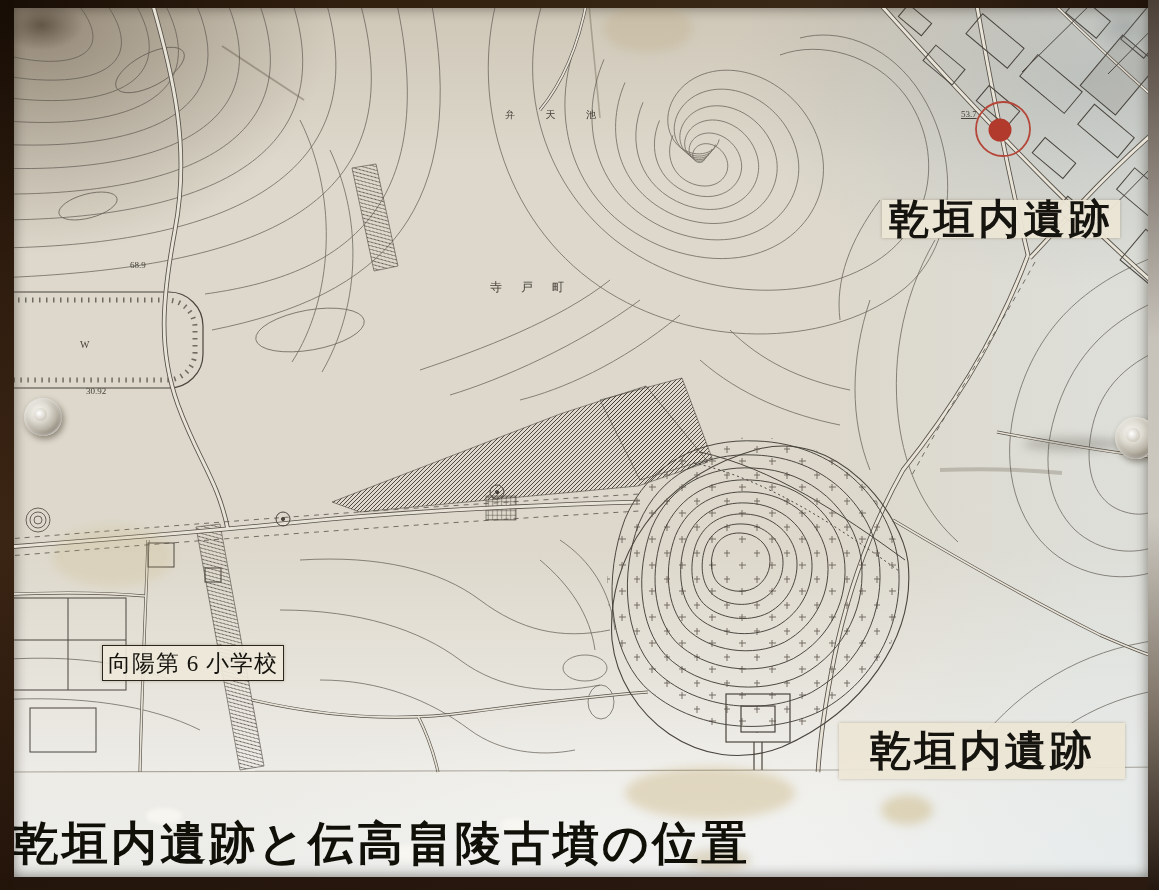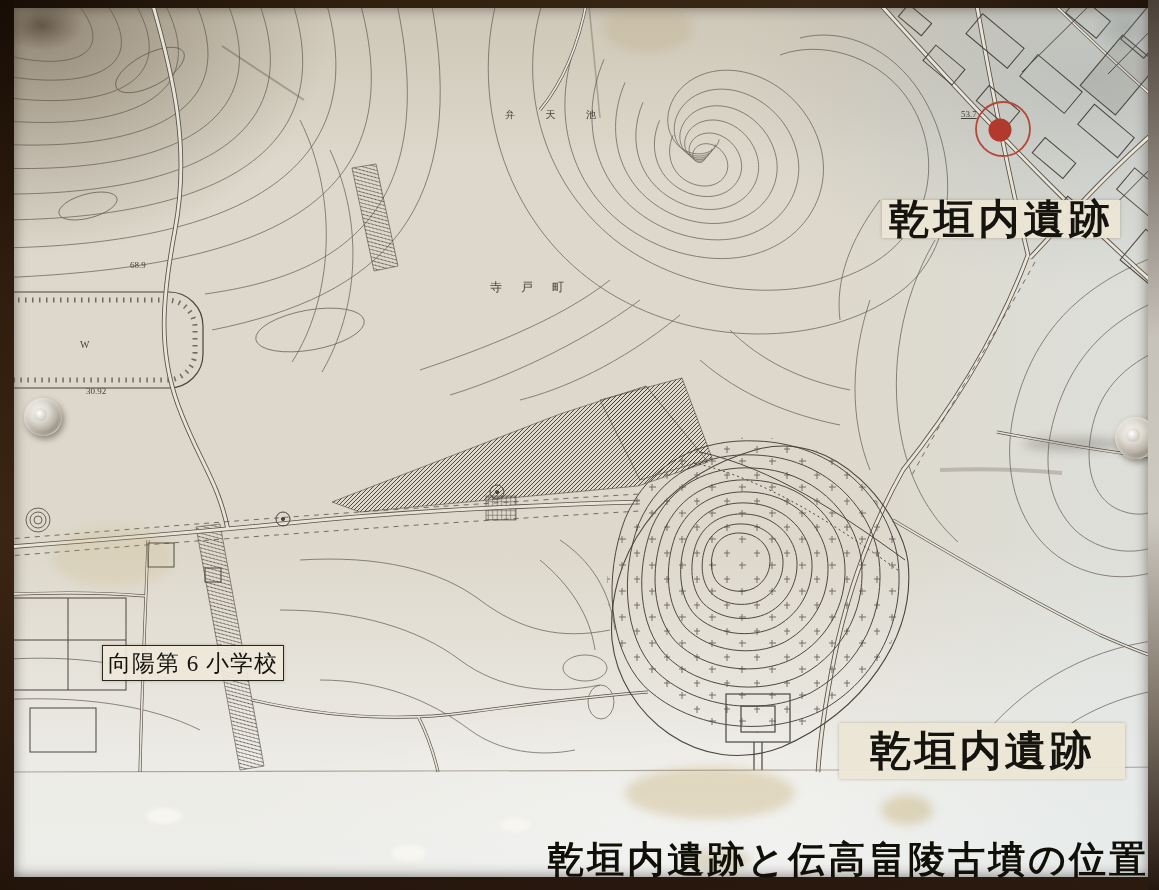--- a/index.html
+++ b/index.html
@@ -38,23 +38,23 @@
   .lbl{position:absolute;background:rgba(236,230,214,.95);color:#16140f;
        display:flex;align-items:center;justify-content:center;
        box-shadow:0 0 3px rgba(120,100,60,.4);white-space:nowrap;}
   .lbl.site{left:869px;top:193px;width:238px;height:38px;
        font-family:"Liberation Serif",serif;font-size:41px;font-weight:600;letter-spacing:4px;}
   .lbl.kofun{left:826px;top:716px;width:286px;height:56px;
        font-family:"Liberation Serif",serif;font-size:42px;font-weight:600;letter-spacing:3px;}
   .lbl.school{left:89px;top:638px;width:180px;height:34px;
        font-family:"Liberation Serif",serif;font-size:23px;border:1.5px solid #2a261f;
        background:rgba(238,232,218,.92);letter-spacing:1px;}
-  .board-title{position:absolute;left:0;top:806px;width:1136px;text-align:right;
-       color:#111008;font-size:37px;font-weight:bold;letter-spacing:3px;
-       font-family:"Liberation Sans",sans-serif;margin-top:22px;}
+  .board-title{position:absolute;left:0;top:806px;width:1136px;text-align:left;
+       color:#111008;font-size:46px;font-weight:bold;letter-spacing:3px;
+       font-family:"Liberation Sans",sans-serif;}
   .anno{position:absolute;color:#46413a;font-family:"Liberation Serif",serif;pointer-events:none;}
   .anno.pond{left:492px;top:101px;font-size:10px;letter-spacing:14px;}
   .anno.district{left:477px;top:272px;font-size:12px;letter-spacing:8px;}
   .anno.num{font-size:9px;letter-spacing:0;}
   
   .knob{position:absolute;border-radius:50%;
      background:radial-gradient(circle at 38% 35%, #f6f4ee 0%, #dedbd2 30%, #b9b3a6 55%, #8d867a 72%, #cfccc4 82%, #6f685c 100%);
      box-shadow:2px 3px 6px rgba(40,30,18,.45), inset 0 0 4px rgba(255,255,255,.8);}
   .knob::after{content:"";position:absolute;left:26%;top:26%;width:34%;height:34%;
      border-radius:50%;background:radial-gradient(circle at 40% 40%, #ffffff, #cfcabe 70%, #9a9384);}

